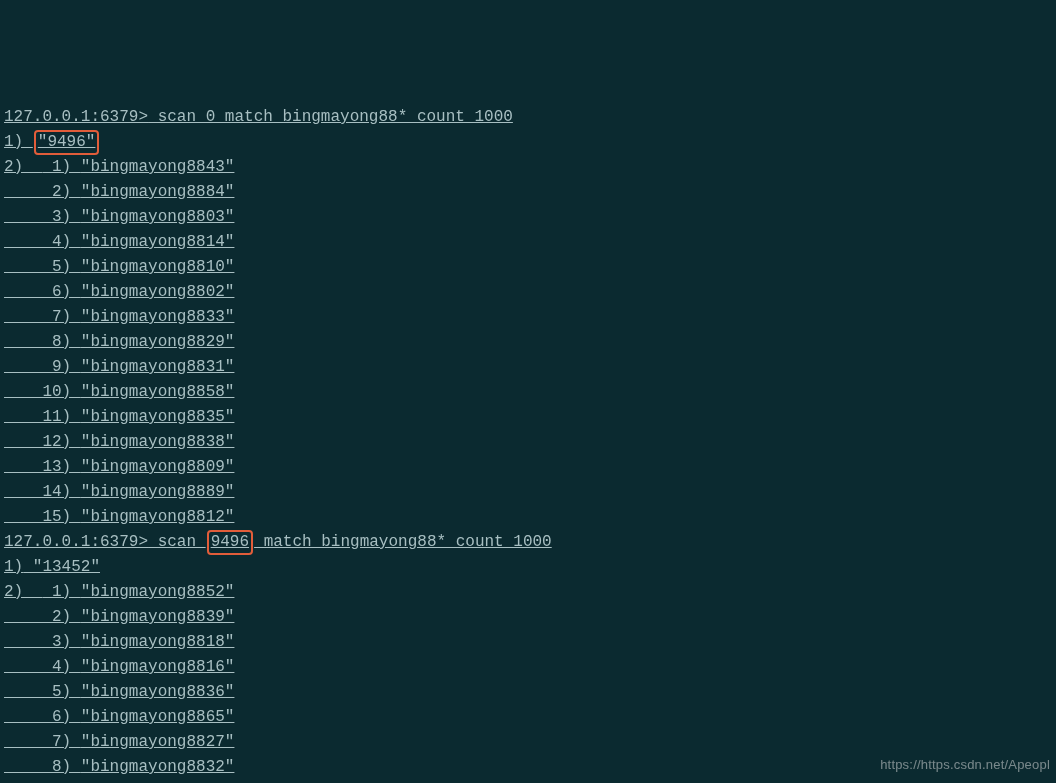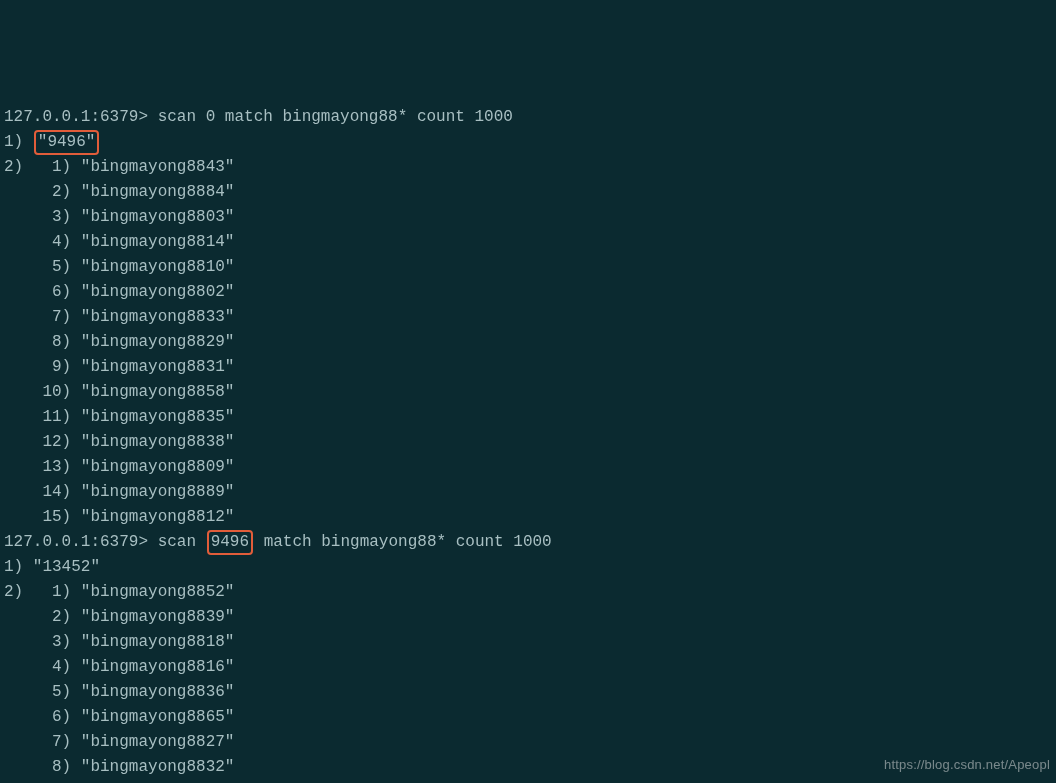--- a/index.html
+++ b/index.html
@@ -9,21 +9,21 @@
     font-family: "Courier New", monospace;
     font-size: 16px;
     line-height: 25px;
     width: 1056px;
     height: 783px;
     overflow: hidden;
     position: relative;
     padding: 5px 0 0 4px;
     white-space: pre;
   }
-  .line { display: block; }
+  .line { display: block; text-decoration: underline; }
   .prompt-line { display: flex; align-items: center; }
   .highlight-box {
     border: 2px solid #e25d3a;
     border-radius: 4px;
     padding: 0 2px;
     margin: 0 1px;
     display: inline-block;
     line-height: 21px;
   }
   .watermark {
@@ -36,16 +36,16 @@
     letter-spacing: 0.2px;
   }
 </style>
 </head>
 <body>
 
 
 
 <div id="terminal"><div class="line"><span>127.0.0.1:6379&gt;</span><span> scan 0 match bingmayong88* count 1000</span></div><div class="line prompt-line"><span>1) </span><span class="highlight-box"><span>"9496"</span></span></div><div class="line"><span>2)  </span><span> 1) </span><span>"bingmayong8843"</span></div><div class="line"><span>     2) </span><span>"bingmayong8884"</span></div><div class="line"><span>     3) </span><span>"bingmayong8803"</span></div><div class="line"><span>     4) </span><span>"bingmayong8814"</span></div><div class="line"><span>     5) </span><span>"bingmayong8810"</span></div><div class="line"><span>     6) </span><span>"bingmayong8802"</span></div><div class="line"><span>     7) </span><span>"bingmayong8833"</span></div><div class="line"><span>     8) </span><span>"bingmayong8829"</span></div><div class="line"><span>     9) </span><span>"bingmayong8831"</span></div><div class="line"><span>    10) </span><span>"bingmayong8858"</span></div><div class="line"><span>    11) </span><span>"bingmayong8835"</span></div><div class="line"><span>    12) </span><span>"bingmayong8838"</span></div><div class="line"><span>    13) </span><span>"bingmayong8809"</span></div><div class="line"><span>    14) </span><span>"bingmayong8889"</span></div><div class="line"><span>    15) </span><span>"bingmayong8812"</span></div><div class="line prompt-line"><span>127.0.0.1:6379&gt;</span><span> scan </span><span class="highlight-box"><span>9496</span></span><span> match bingmayong88* count 1000</span></div><div class="line"><span>1)</span><span> "13452"</span></div><div class="line"><span>2)  </span><span> 1) </span><span>"bingmayong8852"</span></div><div class="line"><span>     2) </span><span>"bingmayong8839"</span></div><div class="line"><span>     3) </span><span>"bingmayong8818"</span></div><div class="line"><span>     4) </span><span>"bingmayong8816"</span></div><div class="line"><span>     5) </span><span>"bingmayong8836"</span></div><div class="line"><span>     6) </span><span>"bingmayong8865"</span></div><div class="line"><span>     7) </span><span>"bingmayong8827"</span></div><div class="line"><span>     8) </span><span>"bingmayong8832"</span></div><div class="line"></div></div>
 
-<div class="watermark">https://blog.csdn.net/Apeopl</div>
+<div class="watermark">https://https.csdn.net/Apeopl</div>
 
 
 
 
 </body></html>

